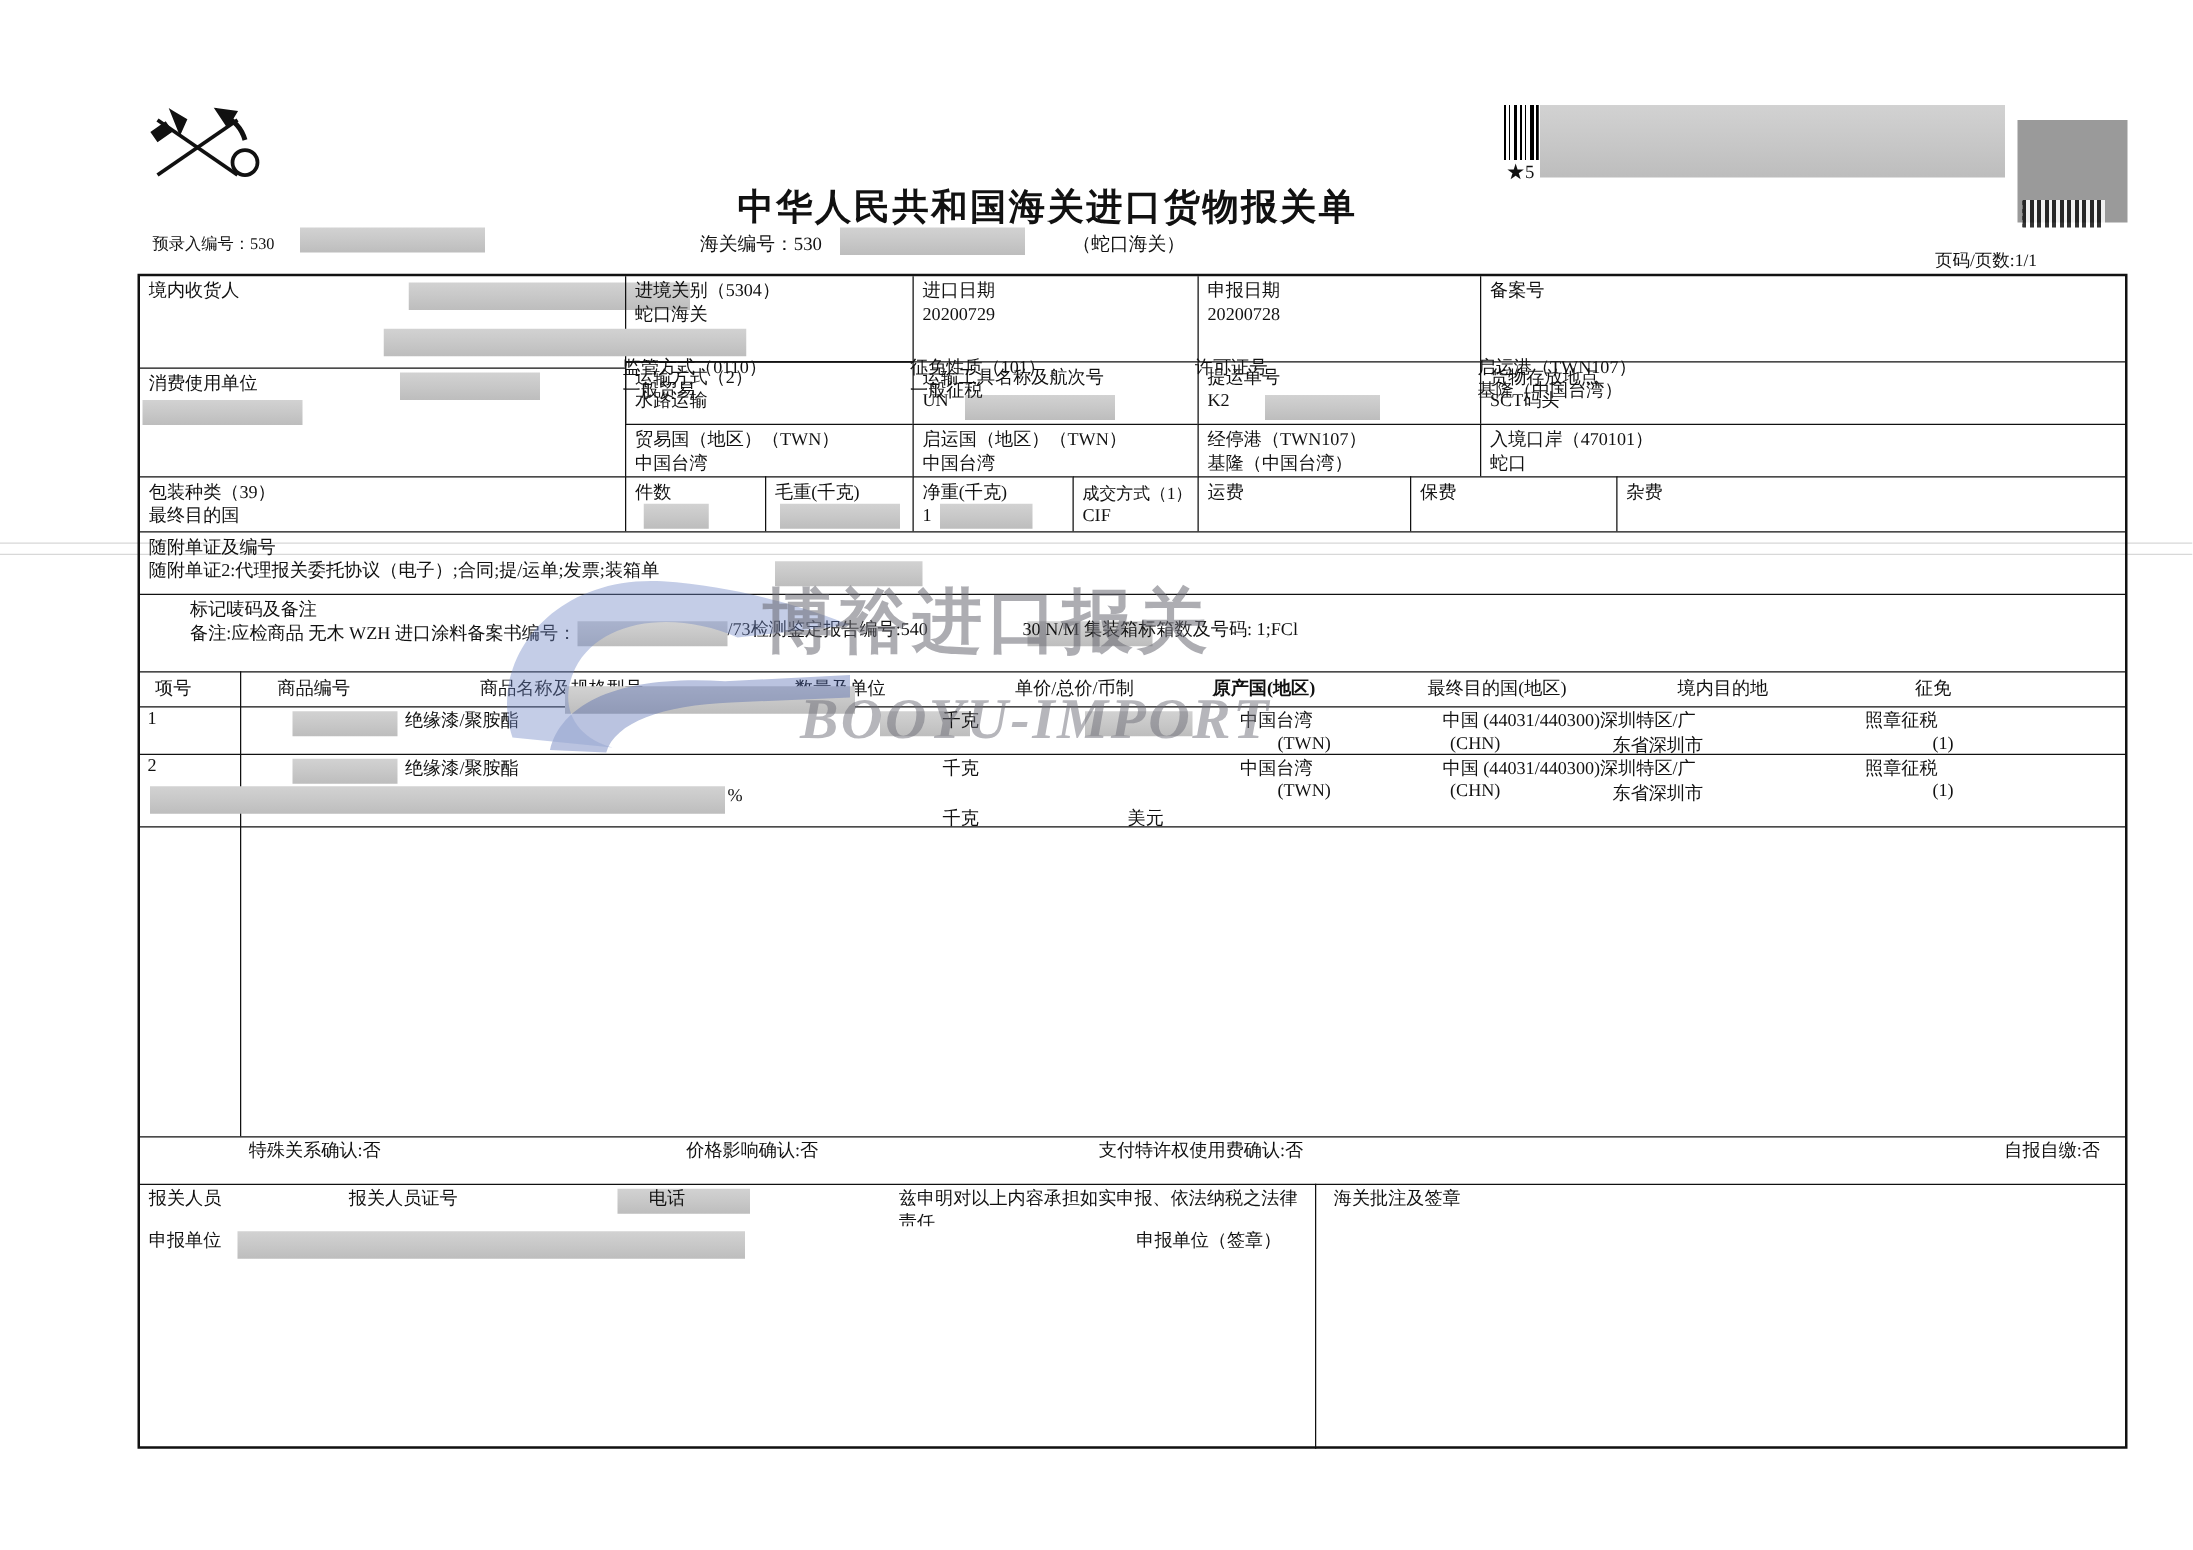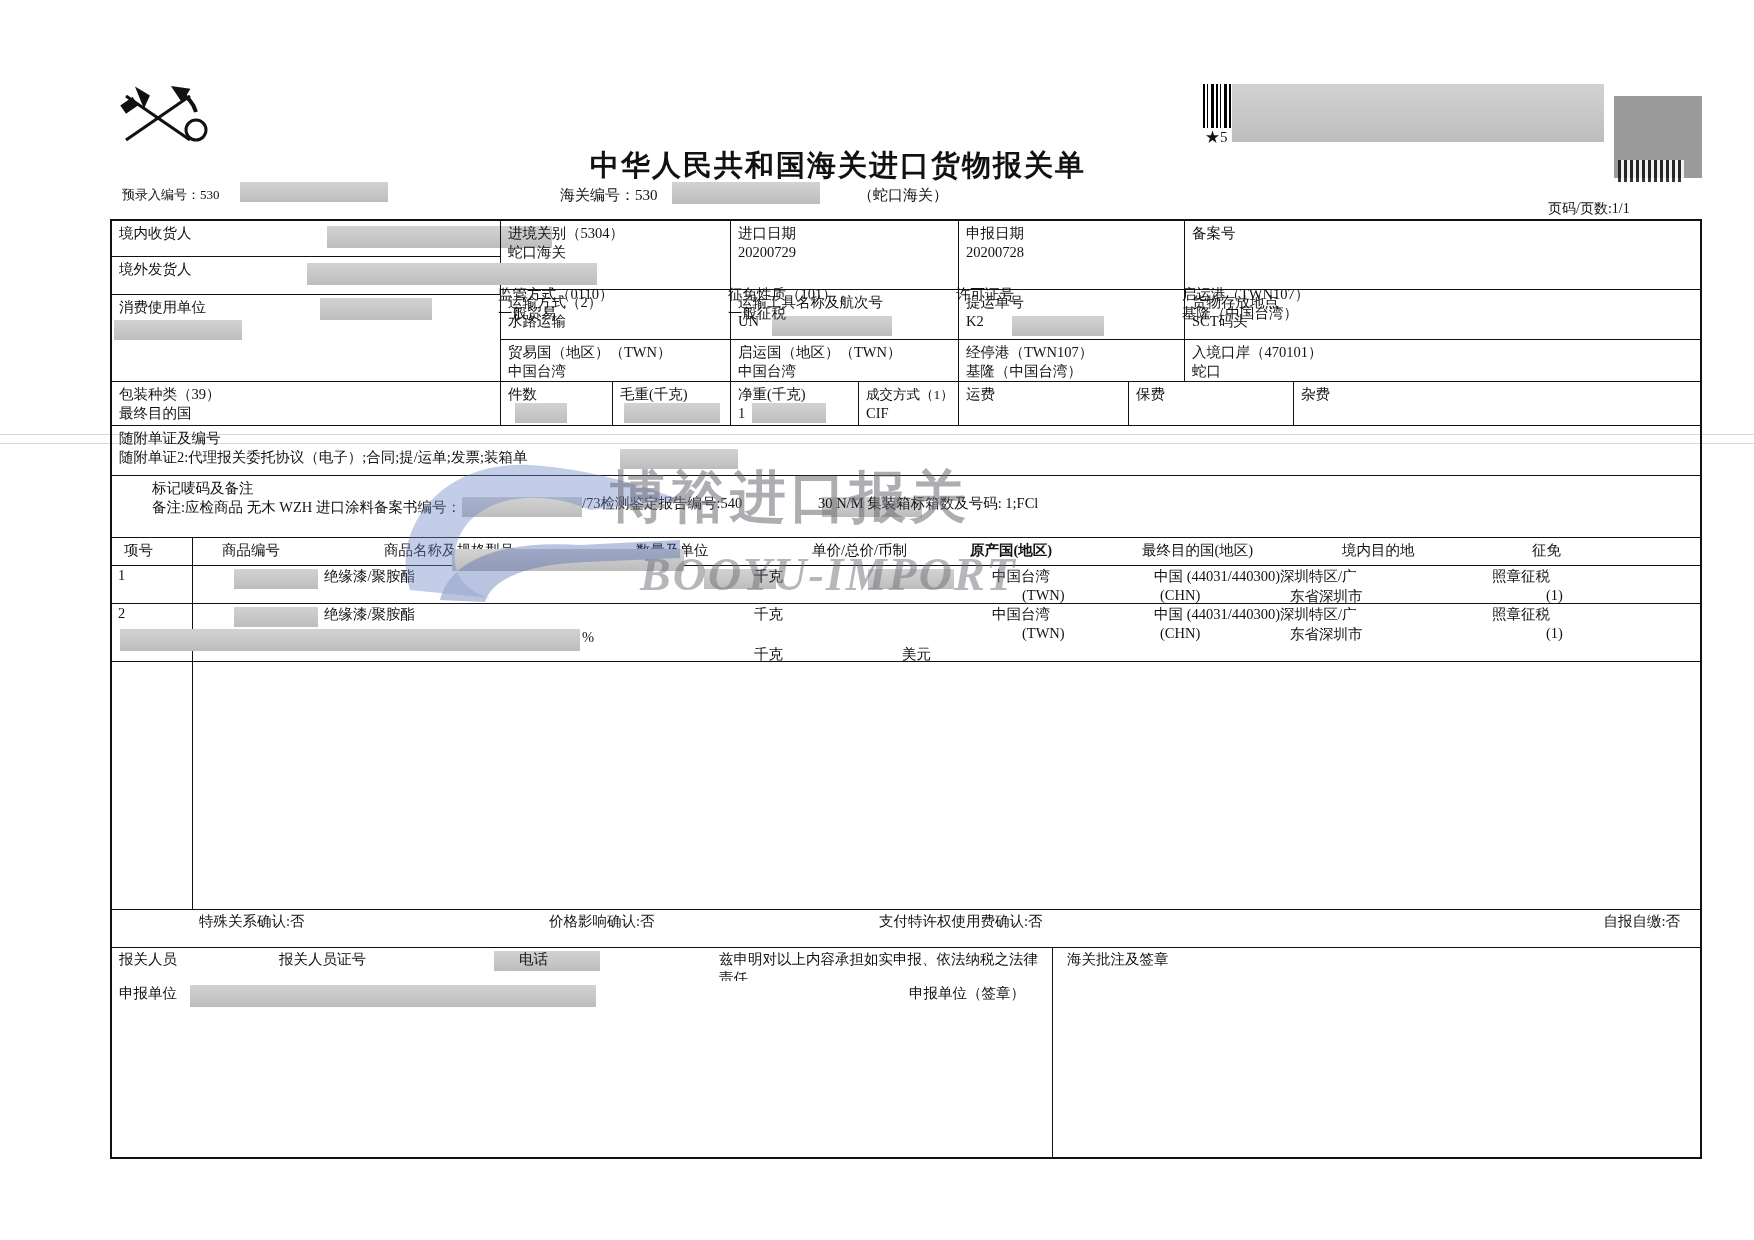--- a/index.html
+++ b/index.html
@@ -238,23 +238,20 @@
     </div>
     <div class="cell bl" style="left:846px;top:0;width:226px;height:68px;">
       <span class="lbl">申报日期</span>
       <span class="val">20200728</span>
     </div>
     <div class="cell bl" style="left:1072px;top:0;width:516px;height:68px;">
       <span class="lbl">备案号</span>
       <span class="val"></span>
     </div>
 
-    <div class="cell bt" style="left:0;top:35px;width:388px;height:38px;">
-      <span class="lbl">境外发货人</span>
-    </div>
     <div class="redact" style="position:absolute;left:195px;top:42px;width:290px;height:22px;"></div>
 
     <div class="cell bl bt" style="left:388px;top:68px;width:230px;height:50px;">
       <span class="lbl">运输方式（2）</span>
       <span class="val">水路运输</span>
     </div>
     <div class="cell bl bt" style="left:618px;top:68px;width:228px;height:50px;">
       <span class="lbl">运输工具名称及航次号</span>
       <span class="val">UN</span>
     </div>

